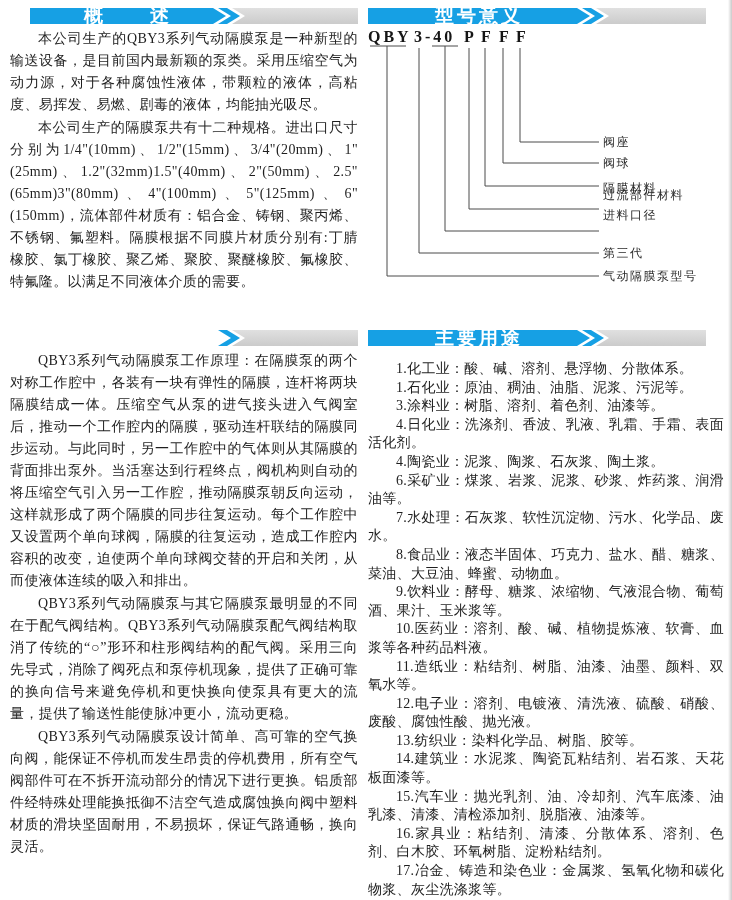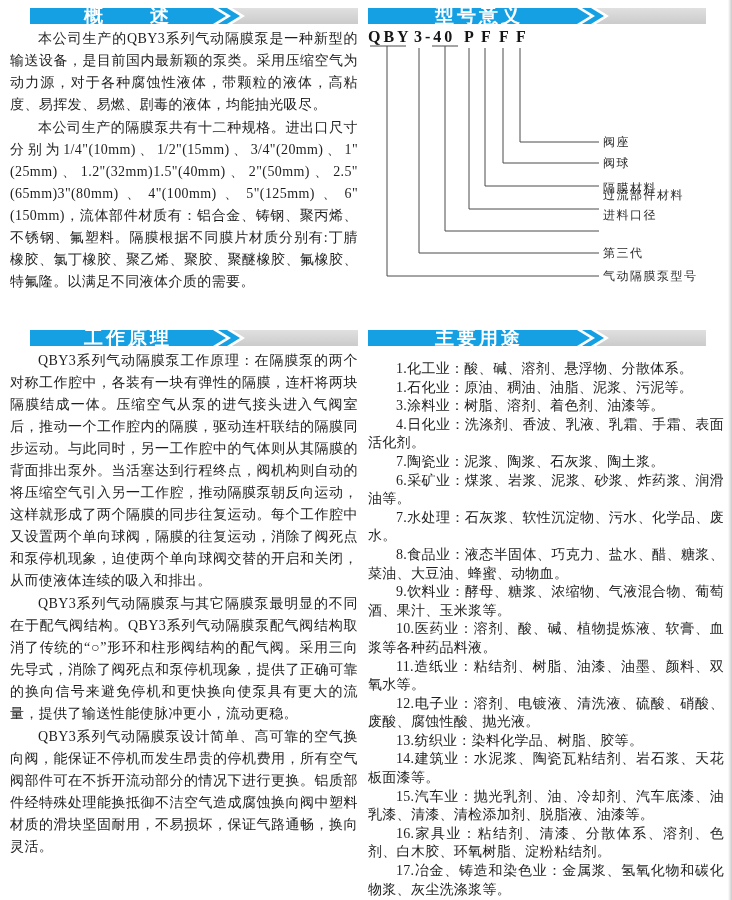--- a/index.html
+++ b/index.html
@@ -116,41 +116,40 @@
     <div class="dlabel" style="top:160px">隔膜材料</div>
     <div class="dlabel" style="top:167px">过流部件材料</div>
     <div class="dlabel" style="top:187px">进料口径</div>
     <div class="dlabel" style="top:225px">第三代</div>
     <div class="dlabel" style="top:248px">气动隔膜泵型号</div>
   </div>
 </section>
 
 <section id="sec-principle">
   <div class="banner banner-left">
-    <div class="blue">工作原理</div>
     <div class="chev"></div>
     <div class="gray"></div>
   </div>
-  <p class="para">QBY3系列气动隔膜泵工作原理：在隔膜泵的两个对称工作腔中，各装有一块有弹性的隔膜，连杆将两块隔膜结成一体。压缩空气从泵的进气接头进入气阀室后，推动一个工作腔内的隔膜，驱动连杆联结的隔膜同步运动。与此同时，另一工作腔中的气体则从其隔膜的背面排出泵外。当活塞达到行程终点，阀机构则自动的将压缩空气引入另一工作腔，推动隔膜泵朝反向运动，这样就形成了两个隔膜的同步往复运动。每个工作腔中又设置两个单向球阀，隔膜的往复运动，消除了阀死点和泵停机现象，迫使两个单向球阀交替的开启和关闭，从而使液体连续的吸入和排出。</p>
+  <p class="para">QBY3系列气动隔膜泵工作原理：在隔膜泵的两个对称工作腔中，各装有一块有弹性的隔膜，连杆将两块隔膜结成一体。压缩空气从泵的进气接头进入气阀室后，推动一个工作腔内的隔膜，驱动连杆联结的隔膜同步运动。与此同时，另一工作腔中的气体则从其隔膜的背面排出泵外。当活塞达到行程终点，阀机构则自动的将压缩空气引入另一工作腔，推动隔膜泵朝反向运动，这样就形成了两个隔膜的同步往复运动。每个工作腔中又设置两个单向球阀，隔膜的往复运动，造成工作腔内容积的改变，迫使两个单向球阀交替的开启和关闭，从而使液体连续的吸入和排出。</p>
   <p class="para">QBY3系列气动隔膜泵与其它隔膜泵最明显的不同在于配气阀结构。QBY3系列气动隔膜泵配气阀结构取消了传统的“○”形环和柱形阀结构的配气阀。采用三向先导式，消除了阀死点和泵停机现象，提供了正确可靠的换向信号来避免停机和更快换向使泵具有更大的流量，提供了输送性能使脉冲更小，流动更稳。</p>
   <p class="para">QBY3系列气动隔膜泵设计简单、高可靠的空气换向阀，能保证不停机而发生昂贵的停机费用，所有空气阀部件可在不拆开流动部分的情况下进行更换。铝质部件经特殊处理能换抵御不洁空气造成腐蚀换向阀中塑料材质的滑块坚固耐用，不易损坏，保证气路通畅，换向灵活。</p>
 </section>
 
 <section id="sec-uses">
   <div class="banner banner-right">
     <div class="blue">主要用途</div>
     <div class="chev"></div>
     <div class="gray"></div>
   </div>
   <div class="uses-list">
     <p class="uitem">1.化工业：酸、碱、溶剂、悬浮物、分散体系。</p>
     <p class="uitem">1.石化业：原油、稠油、油脂、泥浆、污泥等。</p>
     <p class="uitem">3.涂料业：树脂、溶剂、着色剂、油漆等。</p>
     <p class="uitem">4.日化业：洗涤剂、香波、乳液、乳霜、手霜、表面活化剂。</p>
-    <p class="uitem">7.陶瓷业：泥浆、陶浆、石灰浆、陶土浆。</p>
+    <p class="uitem">4.陶瓷业：泥浆、陶浆、石灰浆、陶土浆。</p>
     <p class="uitem">6.采矿业：煤浆、岩浆、泥浆、砂浆、炸药浆、润滑油等。</p>
     <p class="uitem">7.水处理：石灰浆、软性沉淀物、污水、化学品、废水。</p>
     <p class="uitem">8.食品业：液态半固体、巧克力、盐水、醋、糖浆、菜油、大豆油、蜂蜜、动物血。</p>
     <p class="uitem">9.饮料业：酵母、糖浆、浓缩物、气液混合物、葡萄酒、果汁、玉米浆等。</p>
     <p class="uitem">10.医药业：溶剂、酸、碱、植物提炼液、软膏、血浆等各种药品料液。</p>
     <p class="uitem">11.造纸业：粘结剂、树脂、油漆、油墨、颜料、双氧水等。</p>
     <p class="uitem">12.电子业：溶剂、电镀液、清洗液、硫酸、硝酸、废酸、腐蚀性酸、抛光液。</p>
     <p class="uitem">13.纺织业：染料化学品、树脂、胶等。</p>
     <p class="uitem">14.建筑业：水泥浆、陶瓷瓦粘结剂、岩石浆、天花板面漆等。</p>
     <p class="uitem">15.汽车业：抛光乳剂、油、冷却剂、汽车底漆、油乳漆、清漆、清检添加剂、脱脂液、油漆等。</p>

